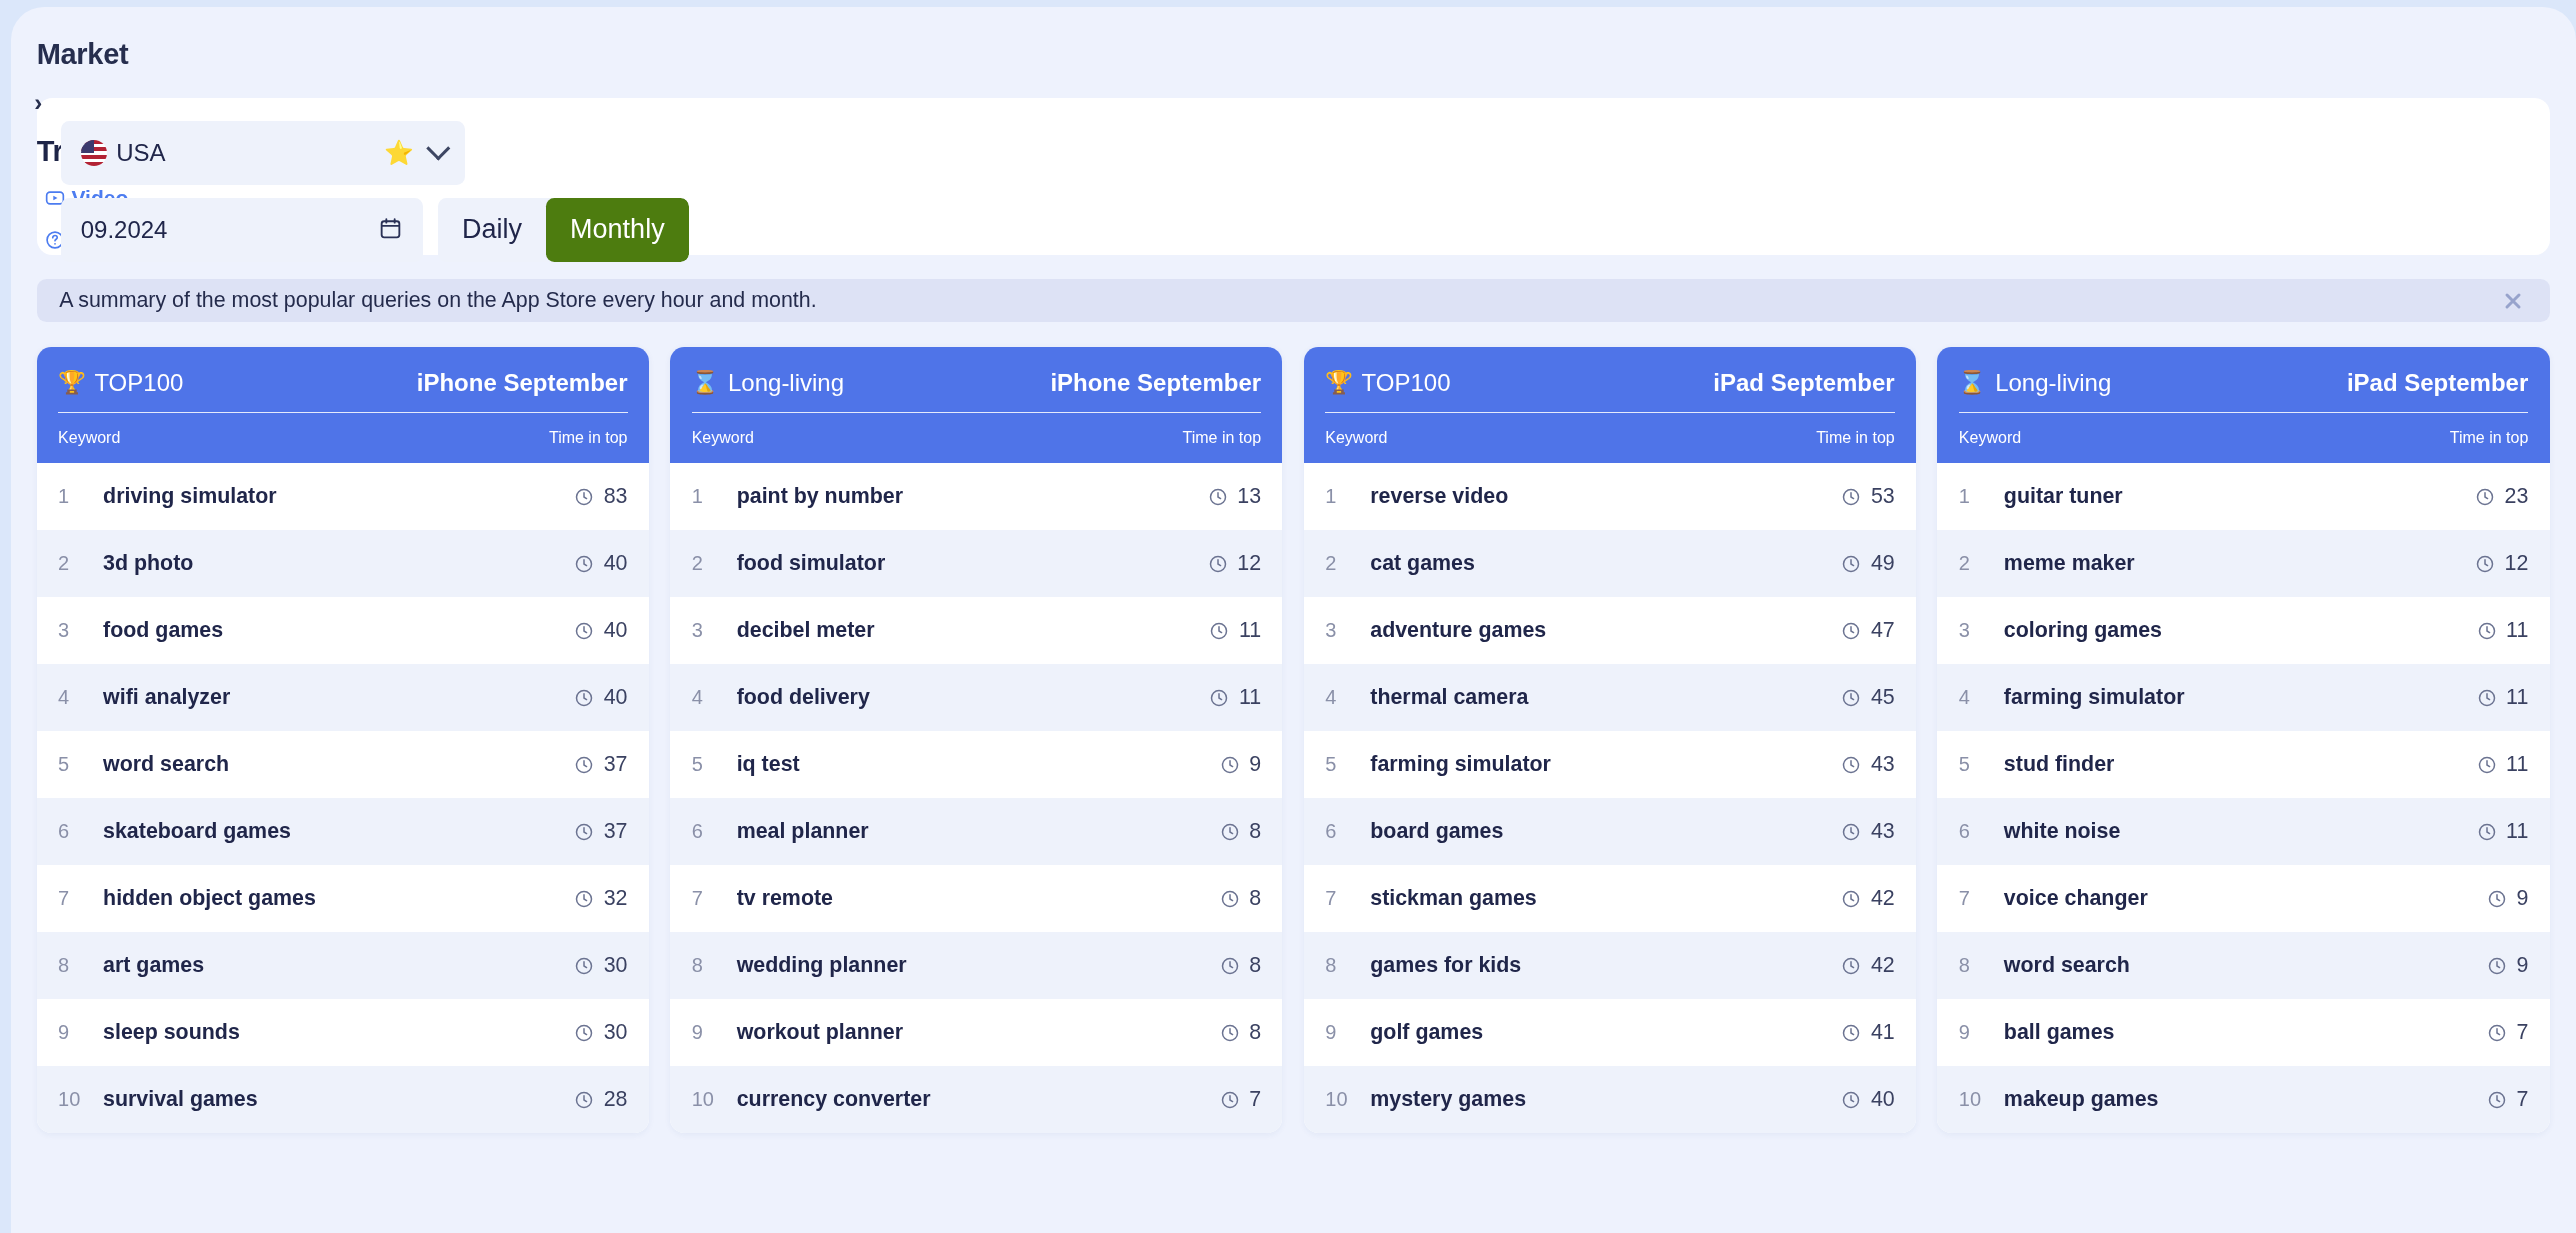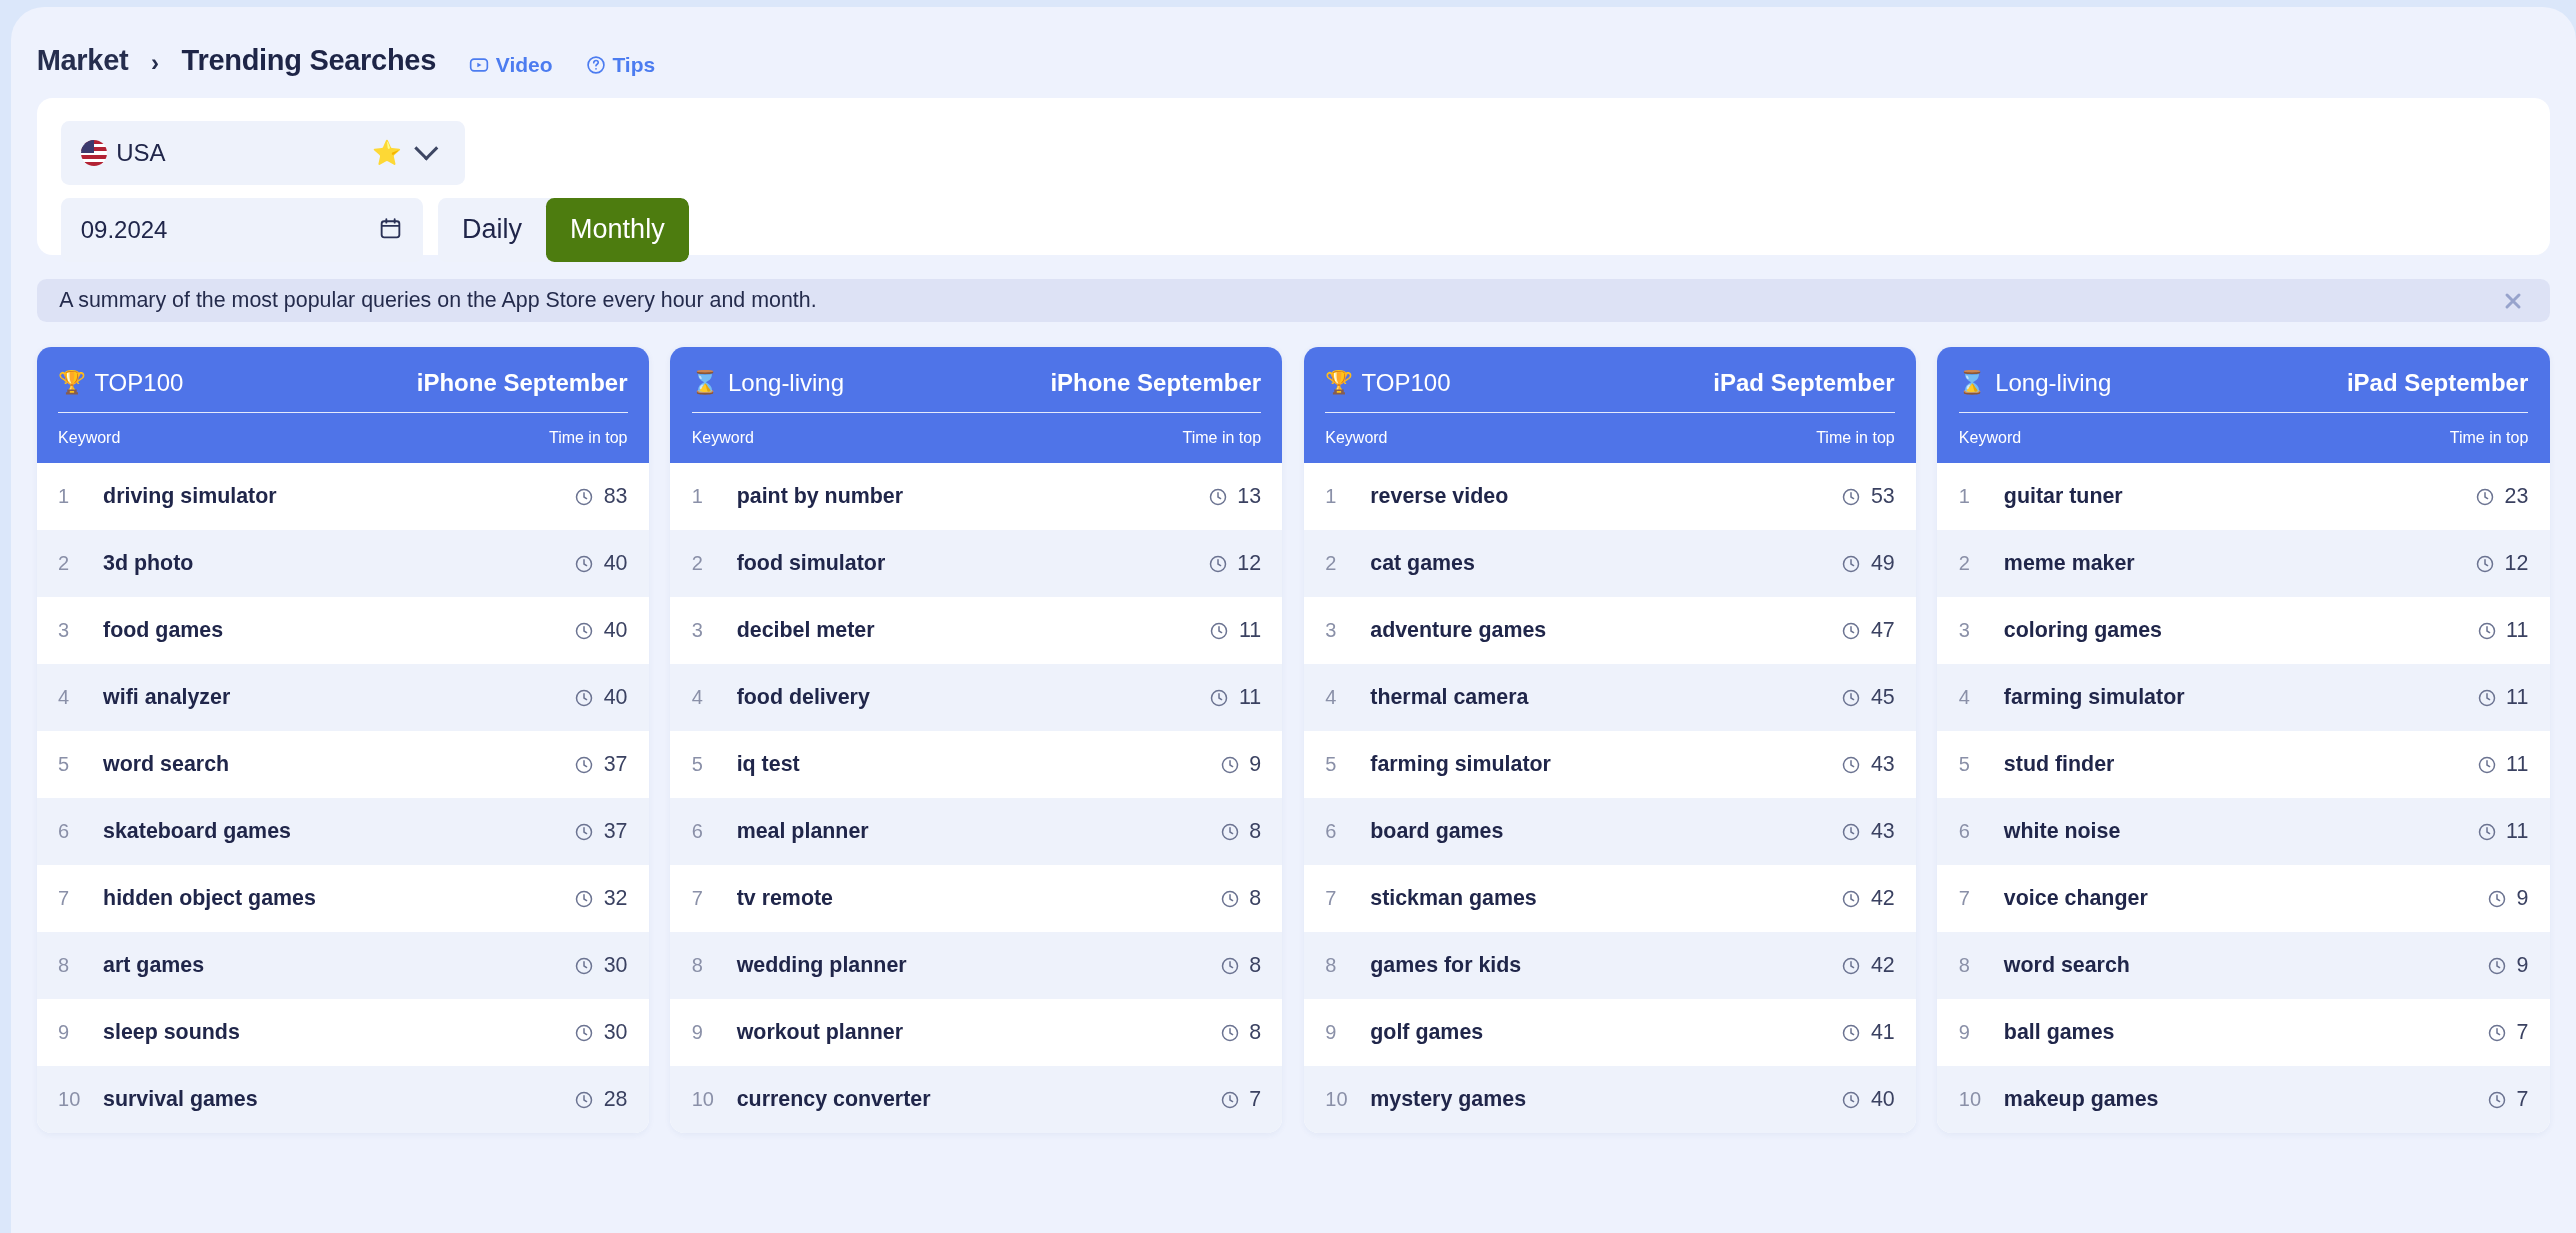--- a/index.html
+++ b/index.html
@@ -13,24 +13,25 @@
     position: absolute;
     left: 10.7px; top: 7.1px;
     width: 2565px; height: 1234px;
     background: #eef2fd;
     border-radius: 33px 33px 0 0;
     overflow: hidden;
   }
 
   
   .page-header {
-    display: flex; align-items: flex-end;
-    gap: 25px;
+    display: flex; align-items: flex-start;
+    gap: 18px;
     padding: 31px 0 0 26px;
     height: 70px;
+    flex-direction: column;
   }
   .crumb-root {
     font-size: 29px; font-weight: 700; color: #262e4e; letter-spacing: -0.3px;
   }
   .crumb-sep {
     font-size: 24px; font-weight: 700; color: #262e4e; margin: 0 -2.4px;
   }
   .crumb-current {
     font-size: 29px; font-weight: 700; color: #1e2547; letter-spacing: -0.3px;
   }
@@ -51,21 +52,21 @@
     height: 157px;
   }
   .field-row { display: flex; align-items: center; gap: 15.4px; }
   .field-row + .field-row { margin-top: 13px; }
 
   .country-select {
     width: 404px; height: 64px;
     background: #eef2fb;
     border-radius: 8.3px;
     display: flex; align-items: center;
-    padding: 0 30px 0 20px;
+    padding: 0 18px 0 20px;
     cursor: pointer;
   }
   .flag {
     width: 26px; height: 26px; border-radius: 50%;
     overflow: hidden; flex: 0 0 auto; margin-right: 9.5px;
     position: relative; background: #fff;
   }
   .flag .stripes { position: absolute; inset: 0; }
   .flag .stripes i {
     display: block; height: 14.28%;

